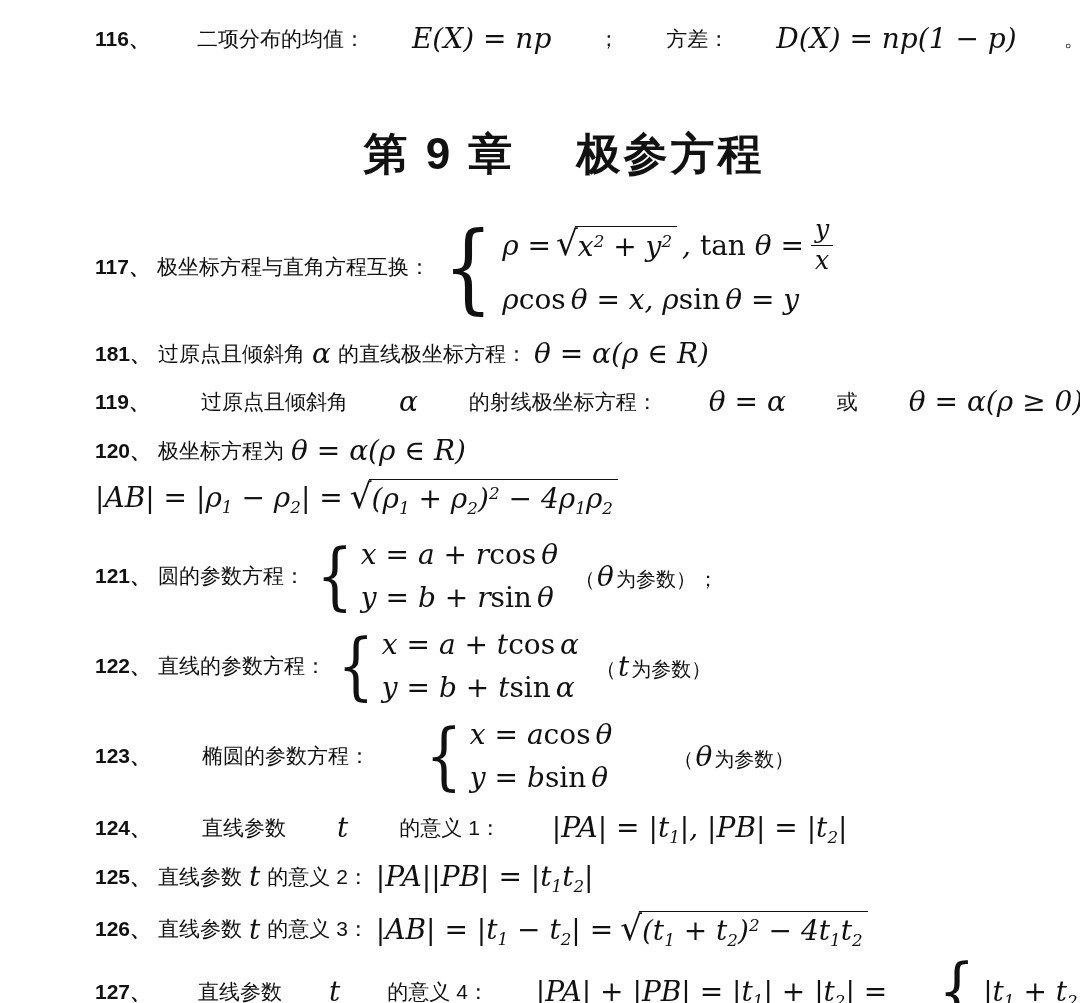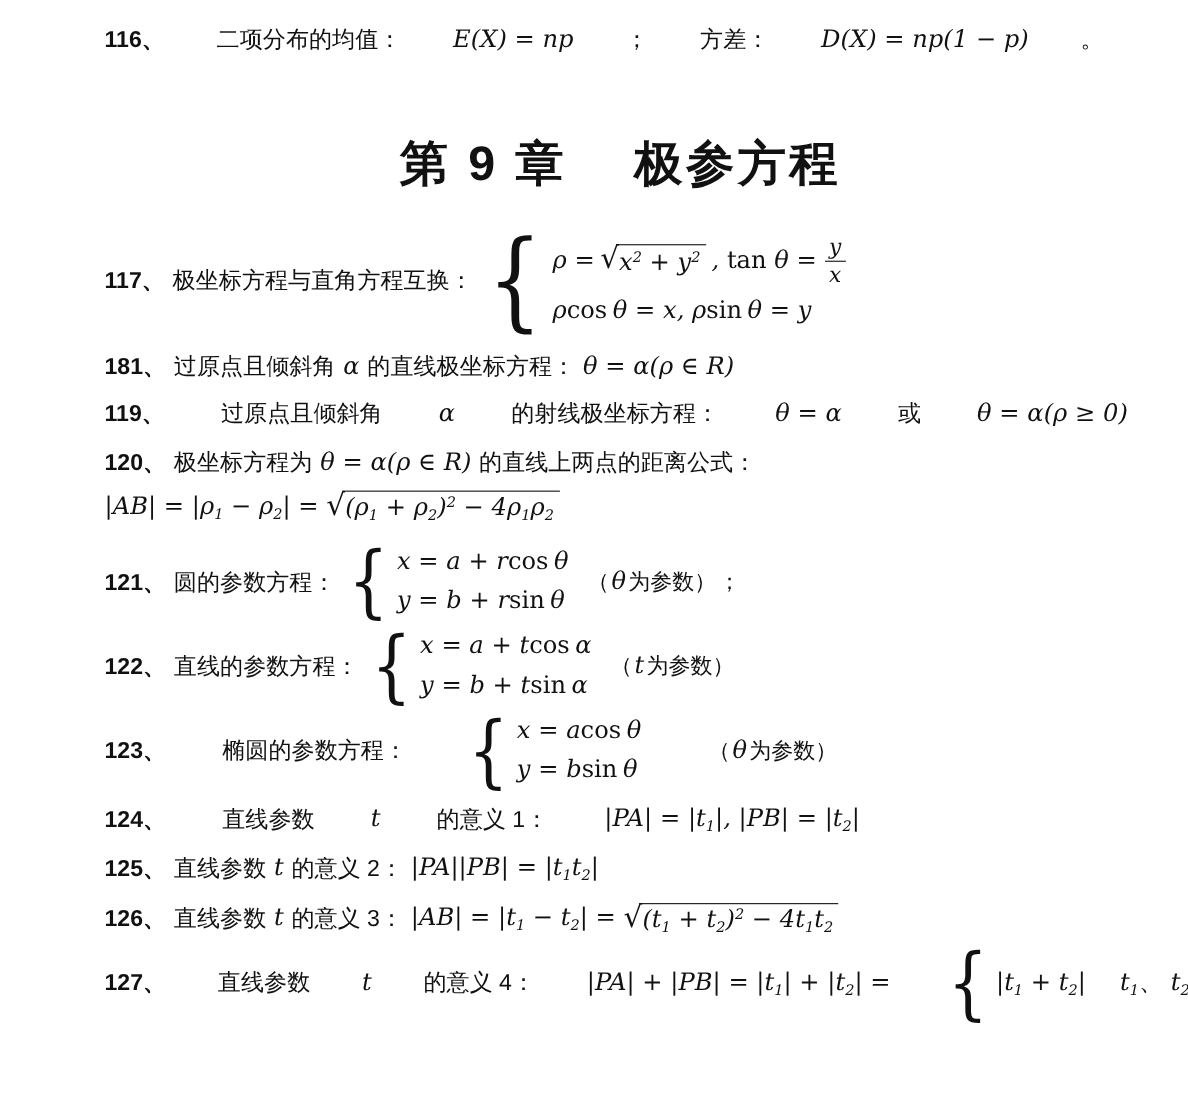--- a/index.html
+++ b/index.html
@@ -6,21 +6,21 @@
   body{width:1080px;height:1003px;overflow:hidden;color:#111;
        font-family:"Liberation Sans","DejaVu Sans",sans-serif;}
   .page{padding:22px 40px 10px 95px;}
 
   .item{display:flex;align-items:center;font-size:21px;font-weight:700;white-space:nowrap;}
   .item > span{margin-right:7px;}
   .num{font-weight:700;}
   .zh{font-weight:400;}
 
   .math{font-family:"DejaVu Serif","Liberation Serif",serif;font-style:italic;
-        font-weight:400;font-size:22px;}
+        font-weight:400;font-size:28px;}
   .math .up{font-style:normal;}
   .math sub{font-size:60%;font-style:italic;vertical-align:-0.35em;line-height:0;}
   .math sup{font-size:60%;vertical-align:0.55em;line-height:0;}
   .row > span{margin-right:5px;}
 
   .chapter{text-align:center;font-size:44px;font-weight:900;letter-spacing:3px;
            margin:70px -40px 32px -95px;padding-left:48px;}
   .chapter .gap{display:inline-block;margin-left:46px;}
 
   .cases{display:inline-flex;align-items:center;}
@@ -106,21 +106,20 @@
     <span class="zh">的射线极坐标方程：</span>
     <span class="math">θ = α</span>
     <span class="zh">或</span>
     <span class="math">θ = α(ρ ≥ 0)</span>
   </div>
 
   <div class="item mb12">
     <span class="num">120、</span>
     <span class="zh">极坐标方程为</span>
     <span class="math">θ = α(ρ ∈ R)</span>
-    <span class="zh">的直线上两点的距离公式：</span>
   </div>
 
   <div class="item mb22">
     <span class="math"><span class="up">|</span>AB<span class="up">|</span> = <span class="up">|</span>ρ<sub>1</sub> − ρ<sub>2</sub><span class="up">|</span> =</span>
     <span class="sqrt math">
       <span class="rad">√</span>
       <span class="rc">(ρ<sub>1</sub> + ρ<sub>2</sub>)<sup>2</sup> − 4ρ<sub>1</sub>ρ<sub>2</sub></span>
     </span>
   </div>
 

